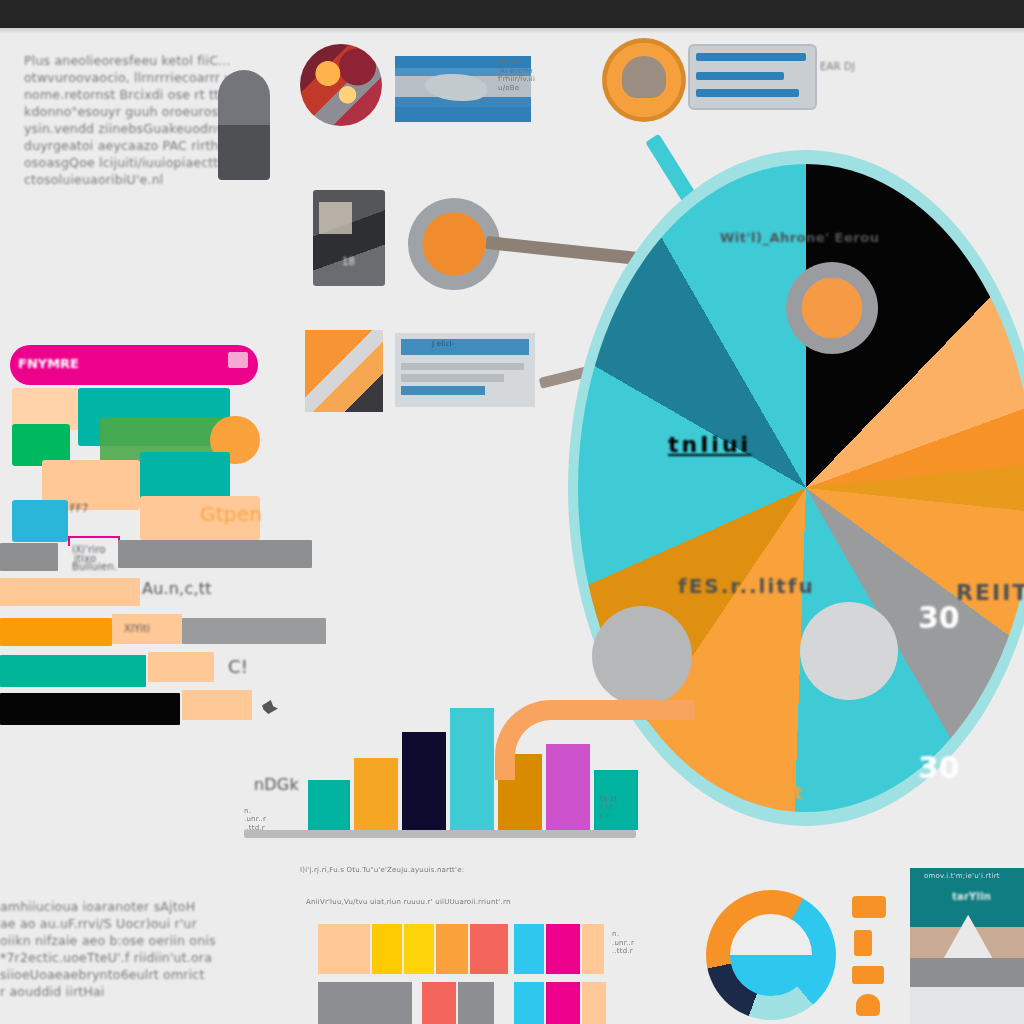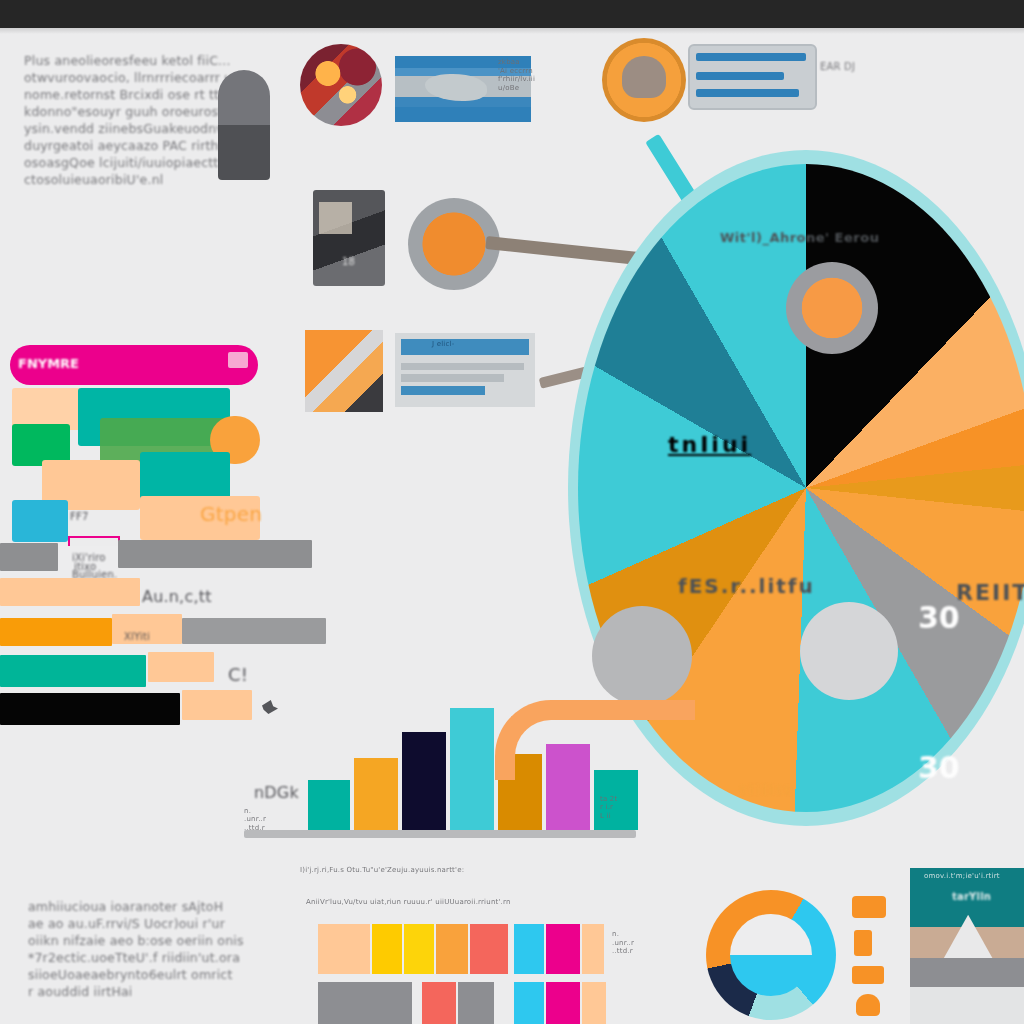--- a/index.html
+++ b/index.html
@@ -10,21 +10,21 @@
   .topbar{position:absolute;left:0;top:0;width:1024px;height:28px;background:#262626;}
   .topbar-shadow{position:absolute;left:0;top:28px;width:1024px;height:6px;
     background:linear-gradient(#cfcfd0,#ececed);}
 
   
   .blurtext{position:absolute;color:#6e6e72;font-size:12.5px;line-height:17px;
     letter-spacing:.2px;filter:blur(.9px);opacity:.92;white-space:pre-line;
     font-family:"DejaVu Sans",sans-serif;}
   .blurtext.sm{font-size:10px;line-height:13px;}
   .blurtext.tiny{font-size:7px;line-height:8.5px;filter:blur(.6px);}
-  .blurtext.dark{color:#4a4a4f;margin-top:8px;}
+  .blurtext.dark{color:#4a4a4f;}
 
   
   .thumb{position:absolute;overflow:hidden;filter:blur(.7px);}
   .round{border-radius:50%;}
 
   .tile-globe{background:
      radial-gradient(circle at 34% 36%,#ffb34a 0 16%,transparent 17%),
      radial-gradient(circle at 58% 62%,#ffd27a 0 12%,transparent 13%),
      radial-gradient(circle at 70% 28%,#8d2334 0 22%,transparent 23%),
      linear-gradient(135deg,#7a2230 0 30%,#c0392b 30% 52%,#8d8d93 52% 70%,#b03044 70% 100%);}
@@ -187,21 +187,21 @@
     <div class="pie-hole" style="left:24px;top:456px;width:100px;height:100px;"></div>
     <div class="pie-hole light" style="left:232px;top:452px;width:98px;height:98px;"></div>
 
     <div class="pie-seal" style="left:218px;top:112px;width:92px;height:92px;"></div>
 
     <div class="pie-label" style="left:152px;top:80px;">Wit'l)_Ahrone' Eerou</div>
     <div class="pie-label white" style="left:100px;top:282px;font-size:22px;letter-spacing:3px;">tnIiui</div>
     <div class="pie-label" style="left:110px;top:424px;font-size:20px;letter-spacing:2px;">fES.r..litfu</div>
     <div class="pie-label" style="left:388px;top:430px;font-size:22px;letter-spacing:2px;">REIIT</div>
     <div class="pie-num" style="left:350px;top:600px;">30</div>
-    <div class="pie-label orange" style="left:172px;top:632px;font-size:14px;letter-spacing:2px;">tiiiitt</div>
+    <div class="pie-label orange" style="left:172px;top:632px;font-size:18px;letter-spacing:2px;">tiiiitt</div>
   </div>
   <div class="pie-num" style="left:918px;top:600px;">30</div>
 
   <div class="card pill" style="left:10px;top:345px;width:248px;height:40px;background:#ec008c;"></div>
   <div class="card-label" style="left:18px;top:356px;">FNYMRE</div>
   <div style="position:absolute;left:228px;top:352px;width:20px;height:16px;background:#f7a8d2;border-radius:2px;"></div>
 
   <div class="card" style="left:12px;top:388px;width:70px;height:42px;background:#ffd2a8;"></div>
   <div class="card" style="left:86px;top:388px;width:62px;height:42px;background:#e4e6e8;"></div>
   <div class="card" style="left:78px;top:388px;width:152px;height:58px;background:#00b5a5;"></div>
@@ -237,21 +237,21 @@
 
   <div class="hbar" style="left:0;top:655px;width:146px;height:32px;background:#00b598;"></div>
   <div class="hbar" style="left:148px;top:652px;width:66px;height:30px;background:#ffc896;"></div>
   <div class="blurtext sm dark" style="left:228px;top:660px;font-size:18px;">C!</div>
 
   <div class="hbar" style="left:0;top:693px;width:180px;height:32px;background:#050505;"></div>
   <div class="hbar" style="left:182px;top:690px;width:70px;height:30px;background:#ffc896;"></div>
   <div style="position:absolute;left:262px;top:700px;width:16px;height:14px;background:#55565a;
        clip-path:polygon(0 40%,55% 0,70% 45%,100% 60%,40% 100%,10% 70%);"></div>
 
-  <div class="blurtext" style="left:0;top:898px;width:290px;padding-left:28px;">amhiiucioua ioaranoter sAjtoH
+  <div class="blurtext" style="left:0;top:898px;width:290px;">amhiiucioua ioaranoter sAjtoH
 ae ao au.uF.rrvi/S  Uocr)oui r'ur
 oiikn nifzaie aeo b:ose oeriin onis
 *7r2ectic.uoeTteU'.f riidiin'ut.ora
 siioeUoaeaebrynto6eulrt  omrict
 r  aouddid iirtHai</div>
 
   <div style="position:absolute;left:236px;top:690px;width:400px;height:170px;">
     <div class="blurtext dark" style="left:18px;top:86px;font-size:16px;font-weight:normal;">nDGk</div>
     <div style="position:absolute;left:70px;bottom:30px;width:330px;height:120px;">
       <div class="bar" style="left:2px;width:42px;height:50px;background:#00b2a0;"></div>

